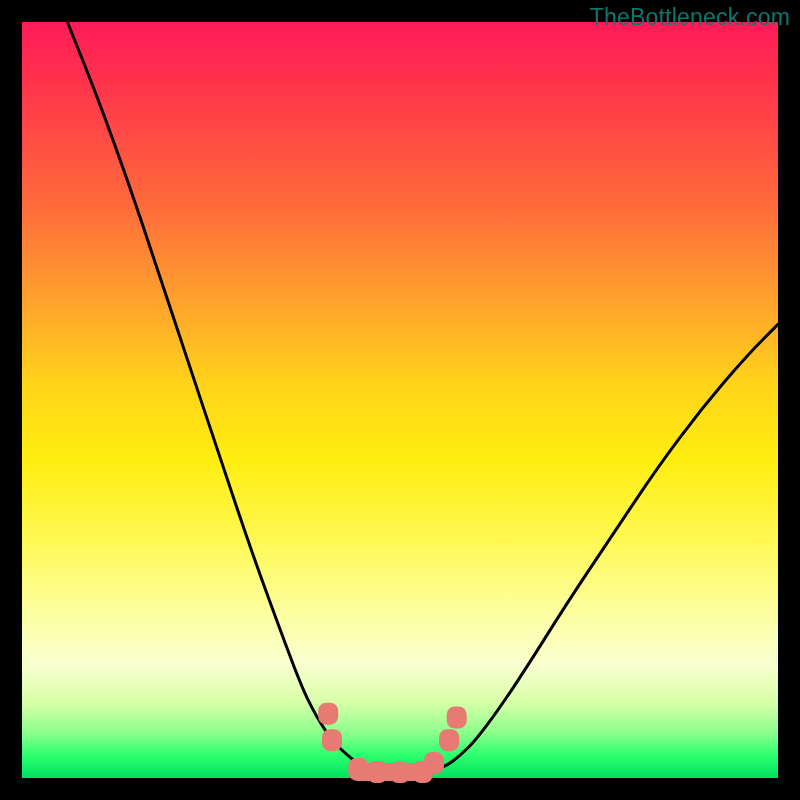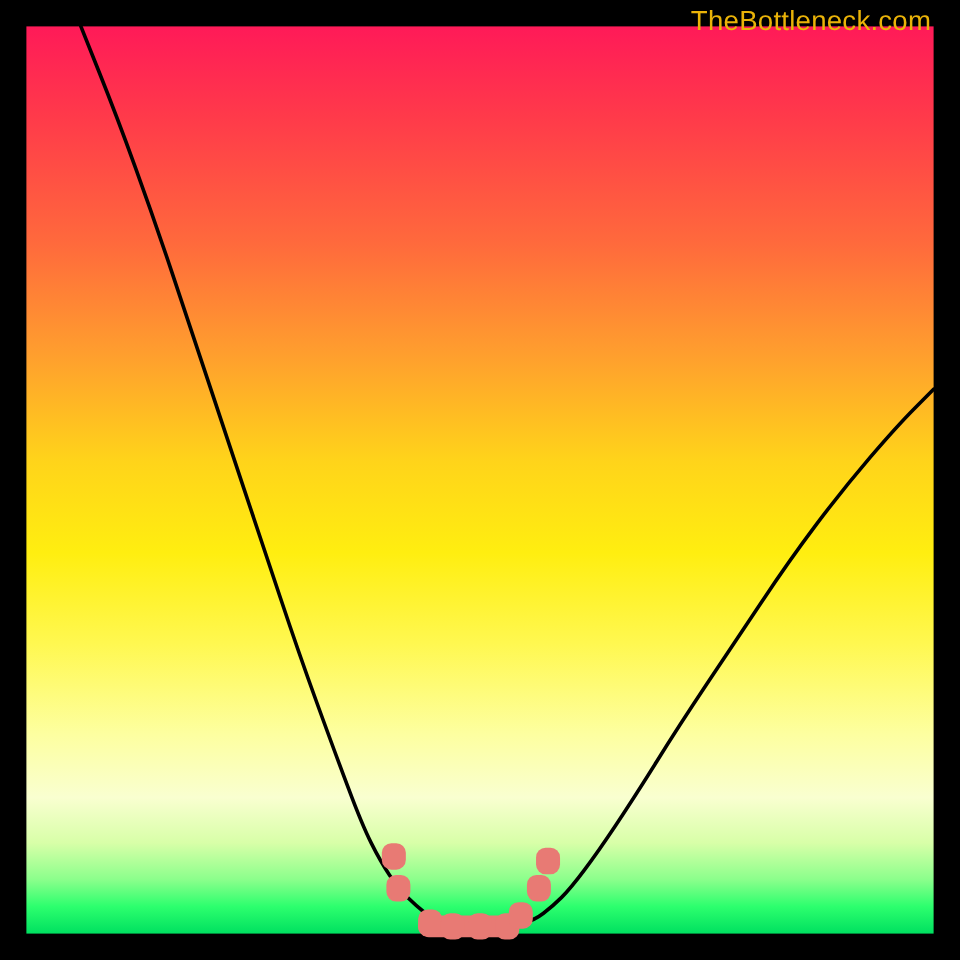--- a/index.html
+++ b/index.html
@@ -36,22 +36,22 @@
       #f9ffd0 85%,
       #d8ffa8 90%,
       #8cff8c 94%,
       #2dff6e 97%,
       #00e060 100%
     );
   }
   .watermark {
     position: absolute;
     top: 4px;
-    right: 24px;
-    color: #eab308;
+    right: 10px;
+    color: #0f766e;
     font-size: 23px;
     font-weight: 400;
     letter-spacing: 0.2px;
     user-select: none;
     pointer-events: none;
   }
   svg {
     position: absolute;
     left: 0;
     top: 0;

